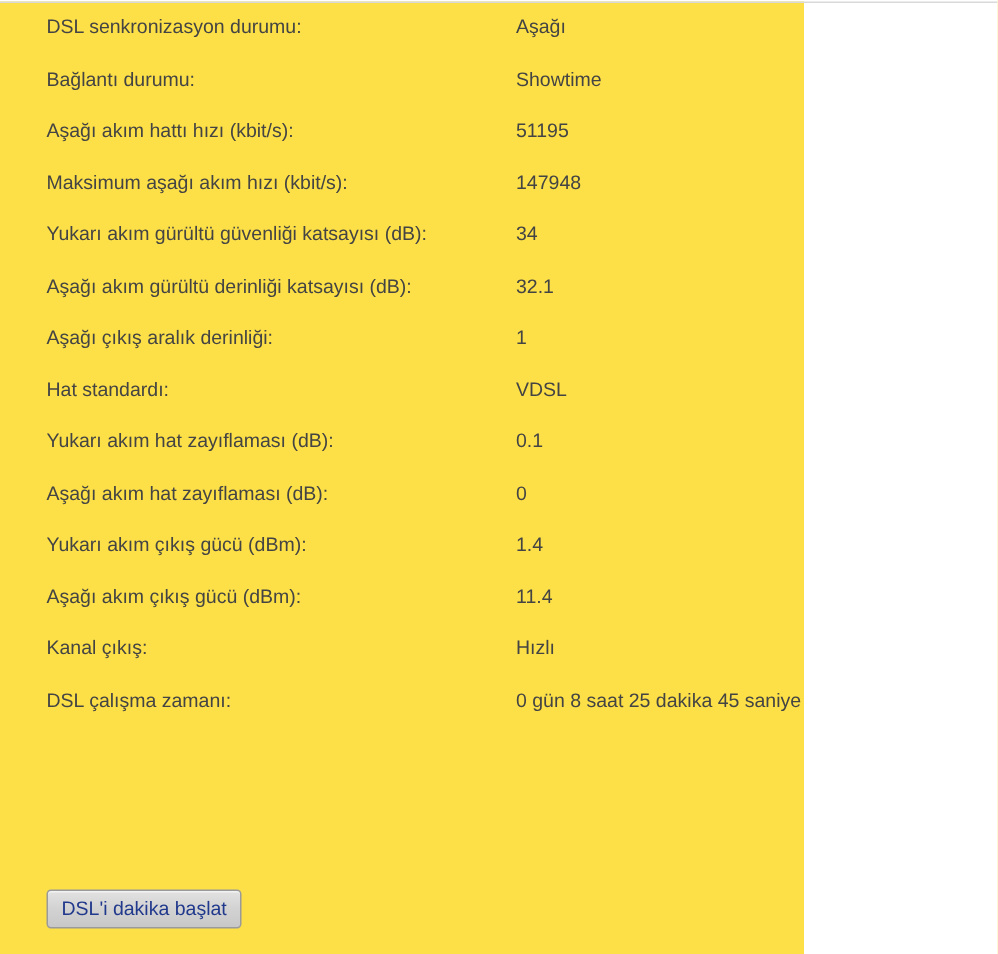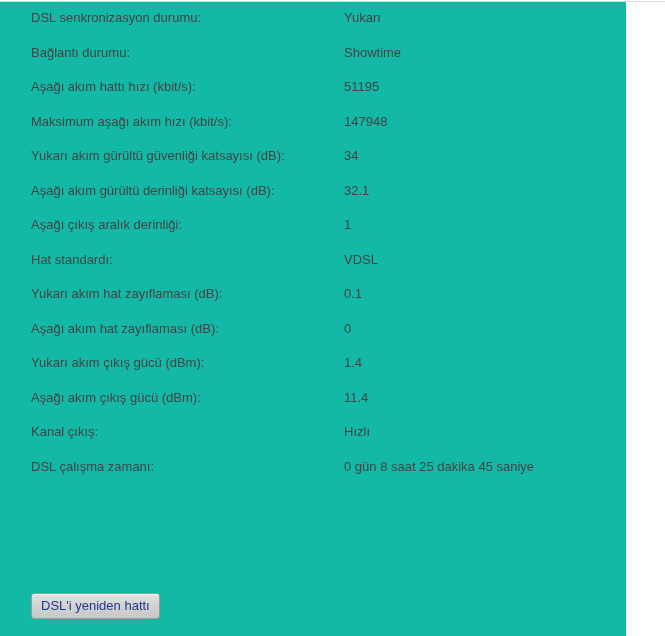--- a/index.html
+++ b/index.html
@@ -9,23 +9,23 @@
   }
   body {
     width: 665px;
     height: 636px;
     font-family: "Liberation Sans", sans-serif;
     color: #333333;
     overflow: hidden;
   }
   .page {
     position: relative;
-    width: 626px;
+    width: 536px;
     height: 636px;
-    background: #14b8a6;
+    background: #fde047;
     box-sizing: border-box;
   }
   .top-rule {
     position: absolute;
     left: 0;
     top: 0;
     width: 665px;
     height: 1px;
     background: #d9d9d9;
   }
@@ -80,21 +80,21 @@
 </head>
 <body>
 
 <div class="page">
   <div class="top-rule"></div>
 
   <table class="stats-table">
     <tbody>
       <tr>
         <td class="label">DSL senkronizasyon durumu:</td>
-        <td class="value">Yukarı</td>
+        <td class="value">Aşağı</td>
       </tr>
       <tr>
         <td class="label">Bağlantı durumu:</td>
         <td class="value">Showtime</td>
       </tr>
       <tr>
         <td class="label">Aşağı akım hattı hızı (kbit/s):</td>
         <td class="value">51195</td>
       </tr>
       <tr>
@@ -138,15 +138,15 @@
         <td class="value">Hızlı</td>
       </tr>
       <tr>
         <td class="label">DSL çalışma zamanı:</td>
         <td class="value">0 gün 8 saat 25 dakika 45 saniye</td>
       </tr>
     </tbody>
   </table>
 
   <div class="button-row">
-    <button class="restart-button">DSL'i yeniden hattı</button>
+    <button class="restart-button">DSL'i dakika başlat</button>
   </div>
 </div>
 
 </body></html>

